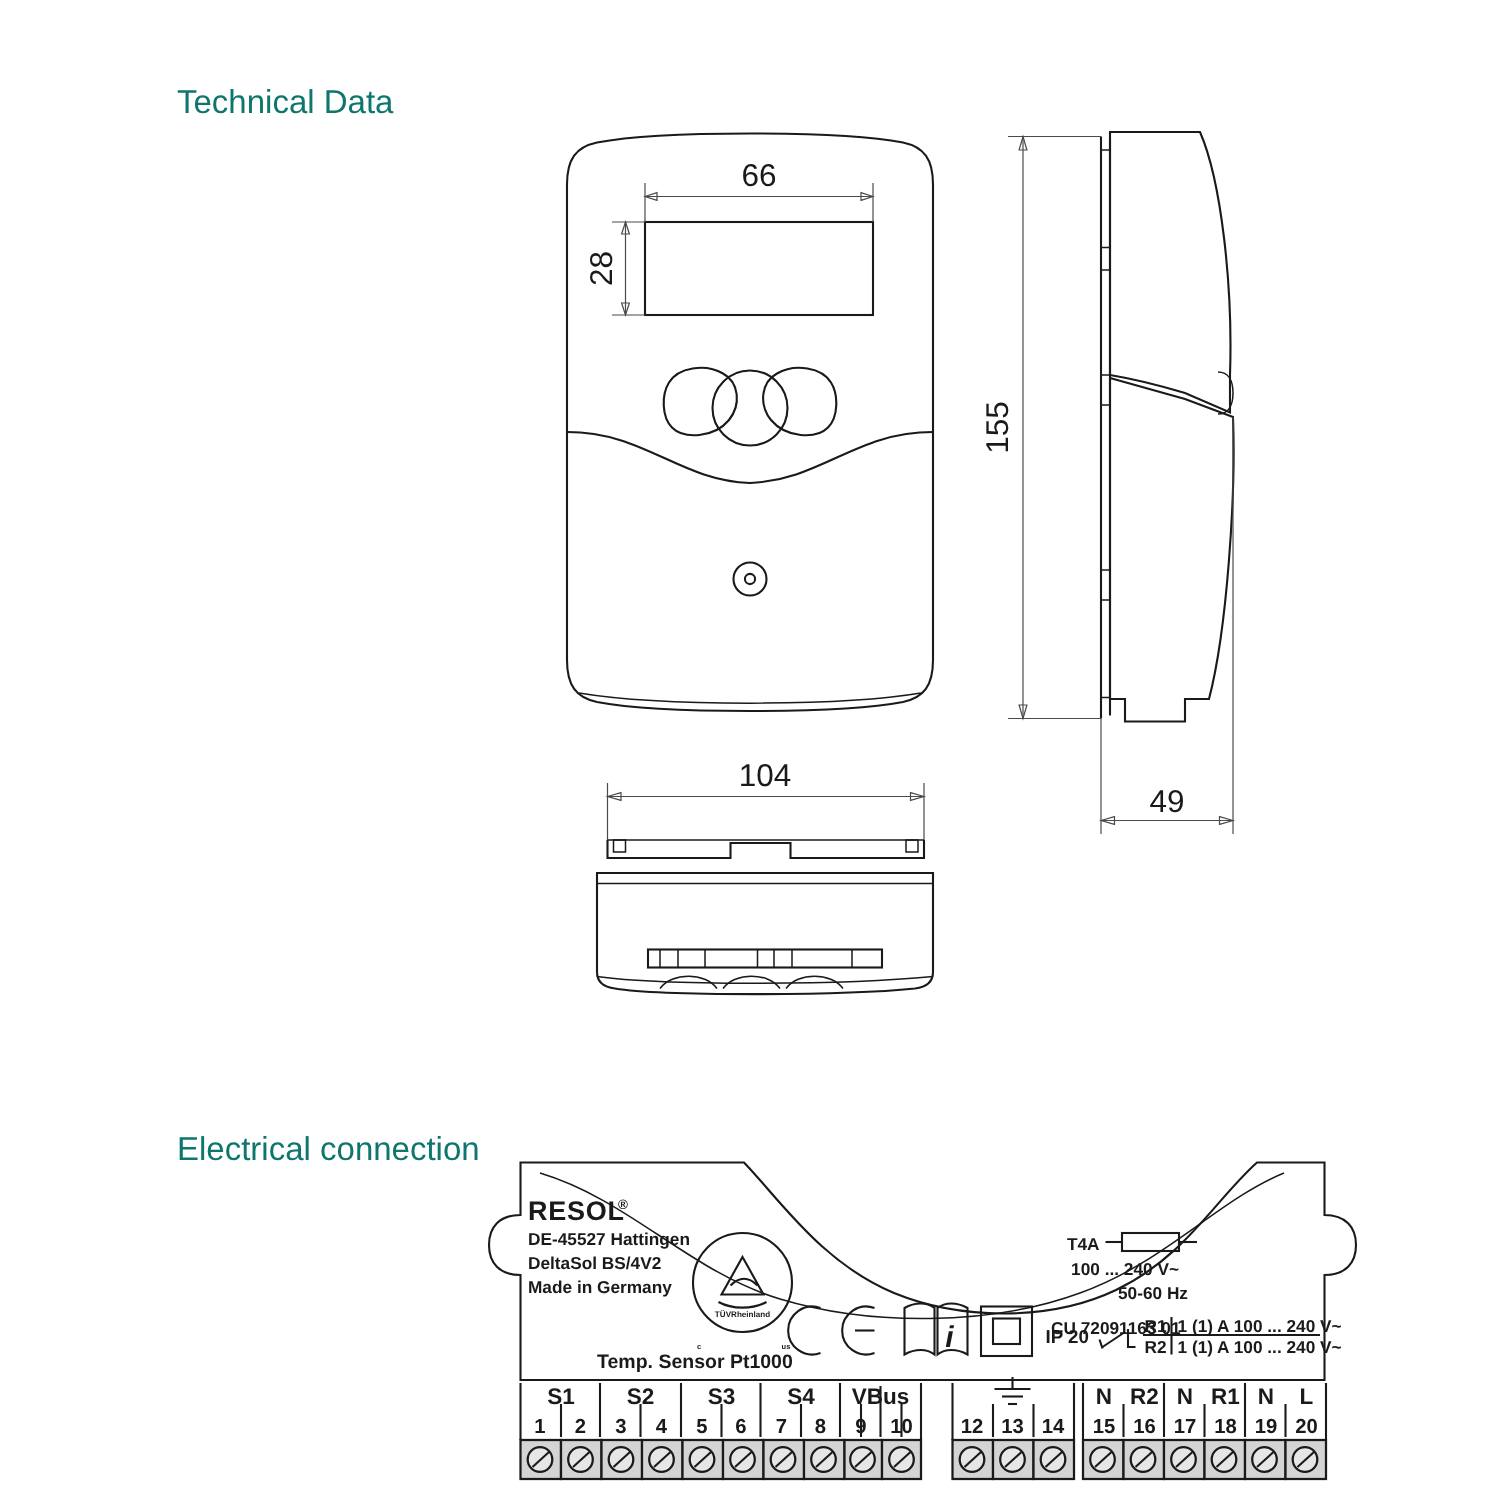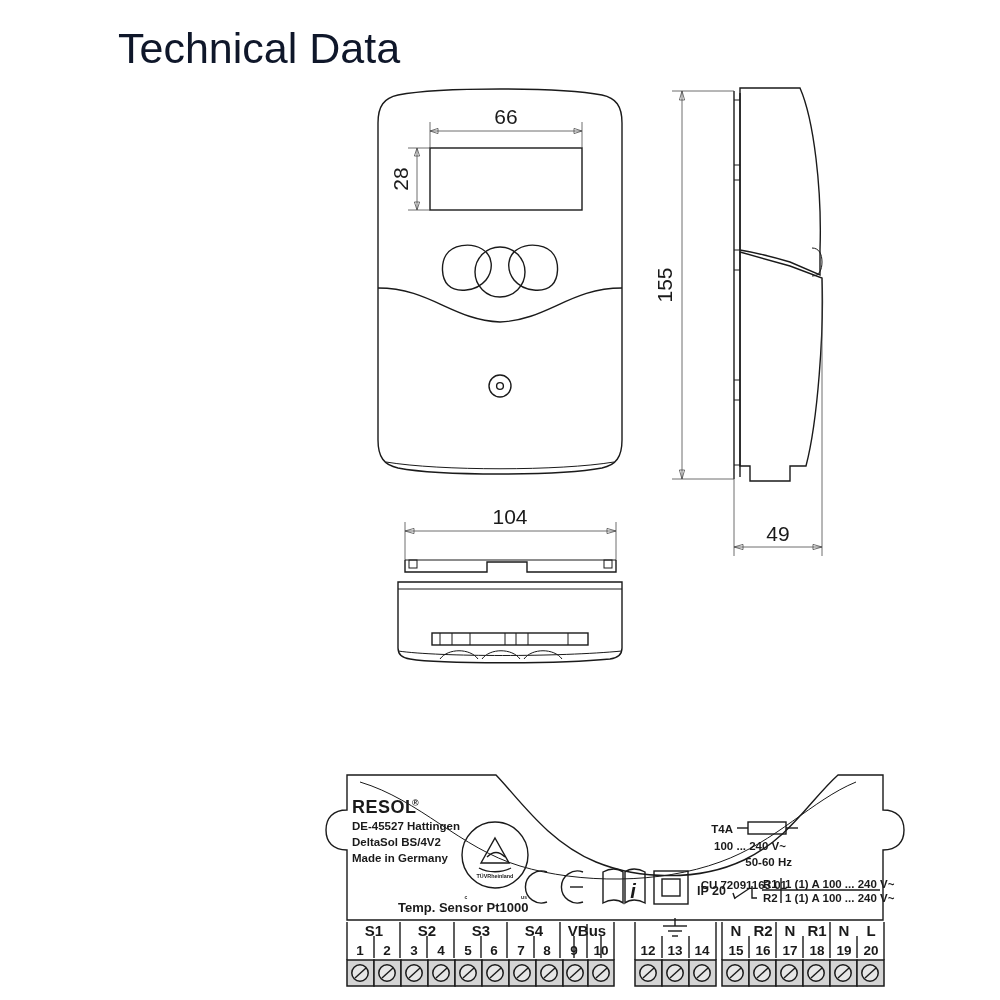--- a/index.html
+++ b/index.html
@@ -7,26 +7,27 @@
     margin: 0; padding: 0;
     width: 1000px; height: 1000px;
     background: #ffffff;
     font-family: "Liberation Sans", sans-serif;
     overflow: hidden;
   }
   #page { position: relative; width: 1000px; height: 1000px; background:#fff; }
 
   .heading {
     position: absolute;
-    color: #0f172a;
+    color: #0f766e;
     font-family: "Liberation Sans", sans-serif;
-    font-size: 43px;
+    font-size: 22px;
     font-weight: 400;
     letter-spacing: 0px;
     white-space: nowrap;
+    margin-top: 31px;
   }
   #heading-technical { left: 118px; top: 24px; }
   #heading-electrical { left: 118px; top: 722px; }
 
   .svg-layer { position: absolute; left: 0; top: 0; width: 1000px; height: 1000px; }
 
   svg text { font-family: "Liberation Sans", sans-serif; fill: #1a1a1a; }
   .dim { font-size: 21px; }
   .lbl-small { font-size: 11.5px; font-weight: 700; }
   .lbl-brand { font-size: 18px; font-weight: 700; letter-spacing: .5px; }
@@ -44,20 +45,21 @@
   .term-cell { fill: #d4d4d4; stroke: #1a1a1a; stroke-width: 1.5; }
   .screw { fill: #e6e6e6; stroke: #1a1a1a; stroke-width: 1.5; }
 </style>
 </head>
 <body>
 
 <div id="page">
 
   <div class="heading" id="heading-technical">Technical Data</div>
 
+  <div class="heading" id="heading-electrical">Electrical connection</div>
 
   <svg class="svg-layer" viewBox="0 0 1000 1000">
 
     <g>
       <path class="ln" d="M378,123
            C378,106 384,98 398,95
            C440,87 560,87 602,95
            C616,98 622,106 622,123
            L622,440
            C622,457 616,465 602,468

